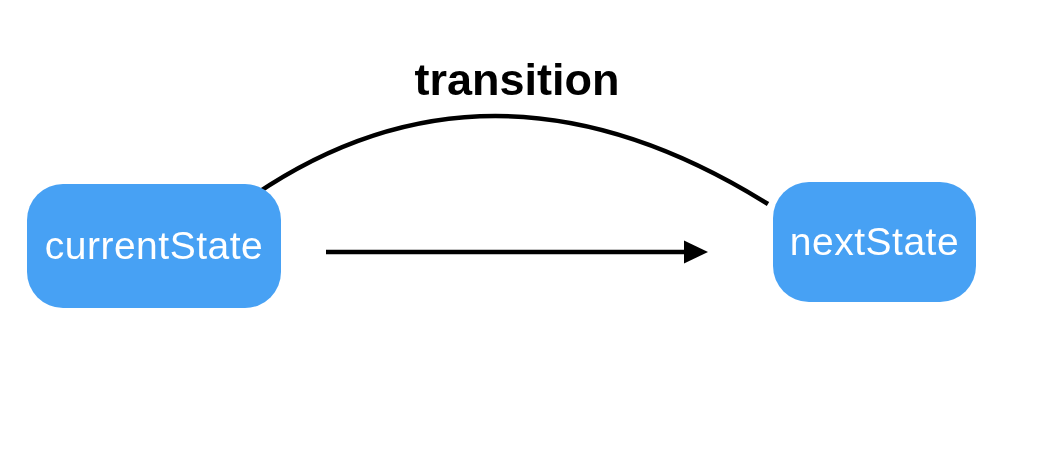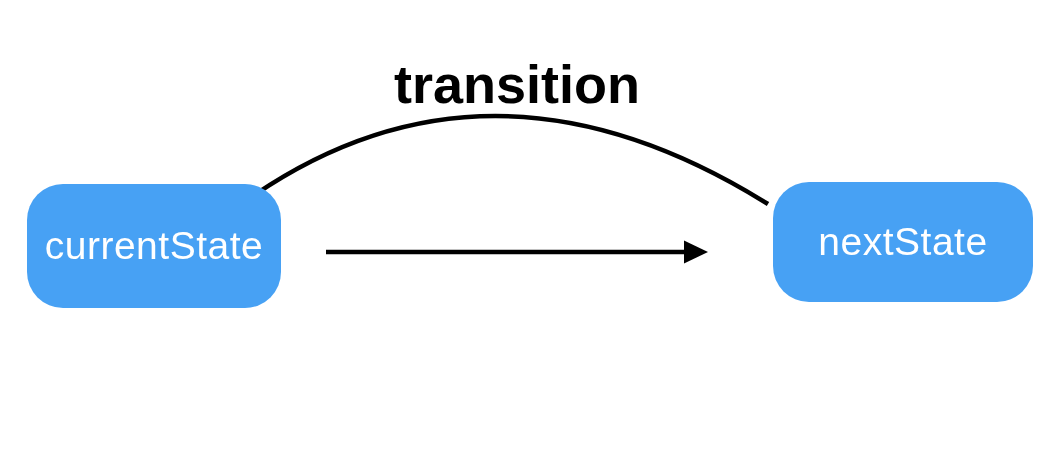--- a/index.html
+++ b/index.html
@@ -36,27 +36,27 @@
   }
   .node-current {
     left: 27px;
     top: 184px;
     width: 254px;
     height: 124px;
   }
   .node-next {
     left: 773px;
     top: 182px;
-    width: 260px;
+    width: 203px;
     height: 120px;
   }
   .edge-label {
     position: absolute;
     color: #000000;
-    font-size: 54px;
+    font-size: 45px;
     font-weight: 700;
     text-align: center;
     line-height: 1;
     width: 440px;
     left: 297px; 
   }
   .label-transition {
     top: 57px;
   }
   .label-action {

